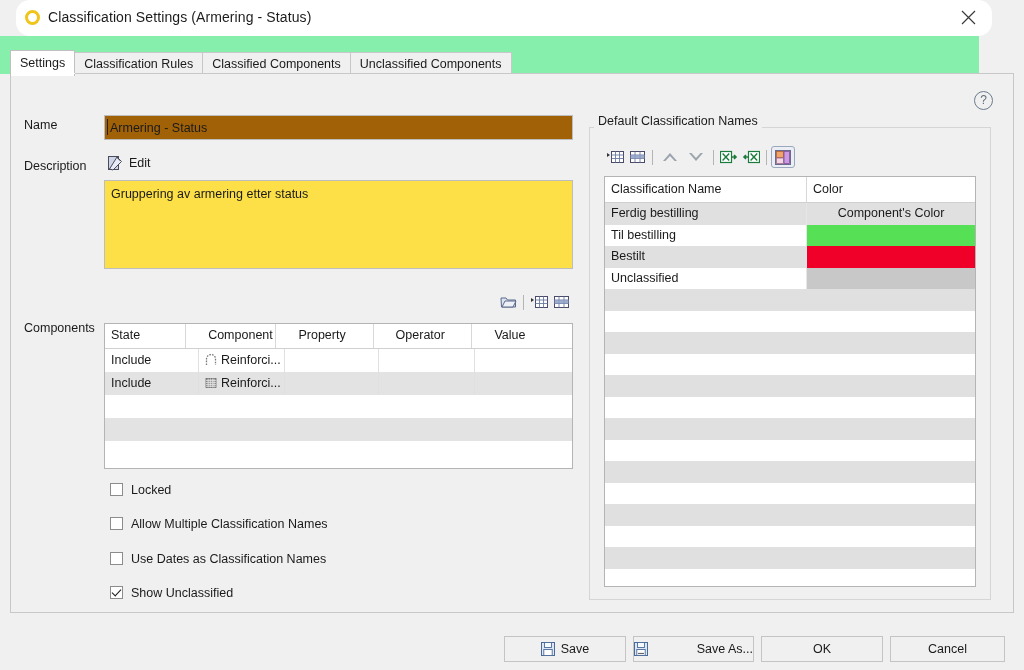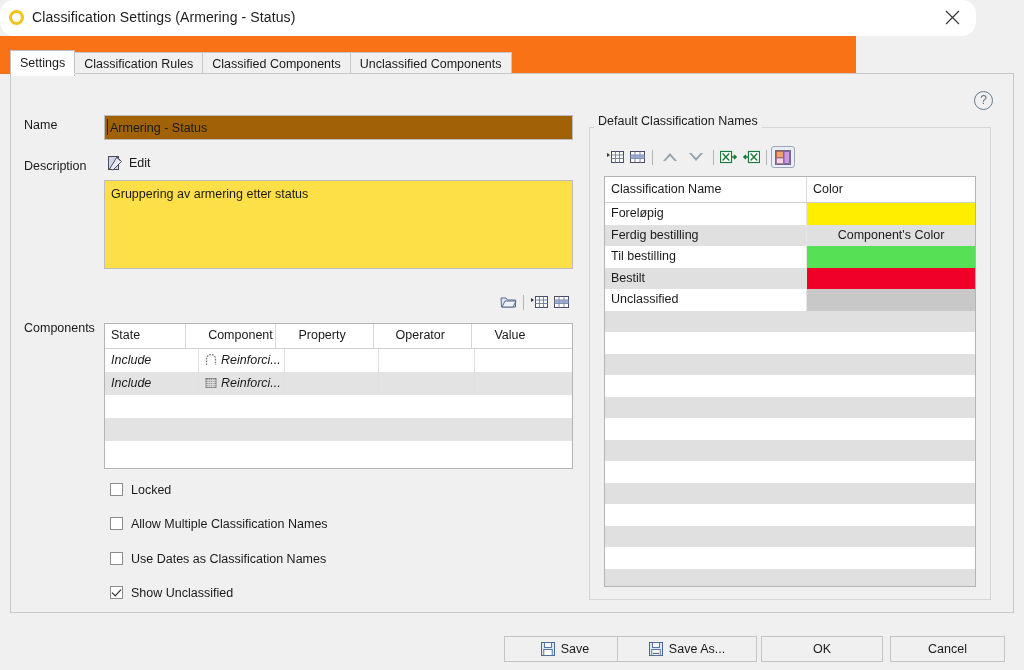--- a/index.html
+++ b/index.html
@@ -6,29 +6,29 @@
   body{
     width:1024px;height:670px;overflow:hidden;
     background:#ffffff;
     font-family:"Liberation Sans","DejaVu Sans",sans-serif;
     font-size:12.5px;color:#1a1a1a;
     -webkit-font-smoothing:antialiased;
   }
   .win{position:relative;width:1024px;height:670px;background:#f0f0f0;}
 
   
-  .titlebar{position:absolute;left:0;top:0;width:976px;height:36px;background:#ffffff;border-radius:14px;}
+  .titlebar{position:absolute;left:16px;top:0;width:976px;height:36px;background:#ffffff;border-radius:14px;}
   .title-ico{position:absolute;left:9px;top:10px;width:15px;height:15px;
     border:3px solid #f0c419;border-radius:50%;box-sizing:border-box;}
   .title-txt{position:absolute;left:32px;top:9px;font-size:14px;color:#1c1c1c;letter-spacing:.1px;}
   .close-btn{position:absolute;right:0;top:0;width:46px;height:34px;cursor:default;}
   .close-btn svg{position:absolute;left:15px;top:10px;}
 
   
-  .tabstrip{position:absolute;left:0;top:36px;width:856px;height:38px;background:#f97316;}
+  .tabstrip{position:absolute;left:0;top:36px;width:979px;height:38px;background:#86efac;}
   .tabs{position:absolute;left:10px;top:14px;display:flex;align-items:flex-end;}
   .tab{height:23px;line-height:23px;padding:0 9px;background:#f0f0f0;
     border:1px solid #c8c8c8;border-bottom:none;margin-right:-1px;
     font-size:12.5px;color:#1a1a1a;white-space:nowrap;cursor:default;}
   .tab.active{background:#ffffff;height:25px;line-height:25px;position:relative;z-index:3;border-color:#c0c0c0;}
 
   
   .panel{position:absolute;left:10px;top:73px;width:1004px;height:540px;
     background:#f0f0f0;border:1px solid #c8c8c8;box-sizing:border-box;}
   .panel-white-notch{position:absolute;left:11px;top:73px;width:64px;height:1px;background:#ffffff;z-index:4;}
@@ -63,21 +63,21 @@
   .comp-tools{position:absolute;left:497px;top:292px;display:flex;align-items:center;gap:0px;}
   .tool{width:22px;height:20px;display:flex;align-items:center;justify-content:center;cursor:default;}
   .sep{width:1px;height:15px;background:#b4b4b4;margin:0 4px;}
 
   
   .comp-table{position:absolute;left:104px;top:323px;width:469px;height:146px;
     background:#ffffff;border:1px solid #b4b4b4;box-sizing:border-box;overflow:hidden;}
   .ct-head{display:flex;height:24px;background:#ffffff;border-bottom:1px solid #d0d0d0;gap:16px;}
   .ct-head div{font-size:12.5px;color:#1a1a1a;padding:4px 0 0 6px;box-sizing:border-box;
     border-right:1px solid #d8d8d8;height:24px;}
-  .ct-row{display:flex;height:23px;align-items:center;font-style:italic;}
+  .ct-row{display:flex;height:23px;align-items:center;}
   .ct-row.alt{background:#e3e3e3;}
   .ct-row > div{font-size:12.5px;color:#1a1a1a;padding-left:6px;box-sizing:border-box;
     height:23px;line-height:23px;border-right:1px solid #e0e0e0;overflow:hidden;white-space:nowrap;}
   .ct-row.empty > div{border-right:none;}
   .c-state{width:94px;}
   .c-comp{width:86px;}
   .c-prop{width:94px;}
   .c-oper{width:96px;}
   .c-val{width:97px;border-right:none !important;}
   .cell-ico{display:inline-block;vertical-align:-2px;margin-right:4px;}
@@ -117,21 +117,21 @@
   .dt-color{width:168px;height:21.5px;box-sizing:border-box;font-size:12.5px;line-height:21.5px;
     text-align:center;color:#1a1a1a;}
   .dt-row.empty .dt-name{border-right:none;}
 
   
   .btnbar{position:absolute;left:0;top:613px;width:1024px;height:57px;background:#f0f0f0;}
   .btn{position:absolute;top:636px;height:26px;background:#f0f0f0;border:1px solid #c4c4c4;
     box-sizing:border-box;display:flex;align-items:center;justify-content:center;
     font-size:12.5px;color:#1a1a1a;cursor:default;gap:6px;}
   #btn-save{left:504px;width:122px;}
-  #btn-saveas{left:617px;width:140px;}
+  #btn-saveas{left:633px;width:121px;justify-content:space-between;}
   #btn-ok{left:761px;width:122px;}
   #btn-cancel{left:890px;width:115px;}
   .floppy{width:14px;height:14px;position:relative;display:inline-block;}
 </style>
 </head>
 <body>
 
 <div class="win">
 
   <div class="titlebar">
@@ -335,24 +335,20 @@
       </svg>
     </div>
   </div>
 
   <div class="dcn-table">
     <div class="dt-head">
       <div class="dt-h-name">Classification Name</div>
       <div class="dt-h-color">Color</div>
     </div>
 
-    <div class="dt-row">
-      <div class="dt-name">Foreløpig</div>
-      <div class="dt-color" style="background:#ffee00"></div>
-    </div>
     <div class="dt-row alt">
       <div class="dt-name">Ferdig bestilling</div>
       <div class="dt-color">Component's Color</div>
     </div>
     <div class="dt-row">
       <div class="dt-name">Til bestilling</div>
       <div class="dt-color" style="background:#55e055"></div>
     </div>
     <div class="dt-row alt">
       <div class="dt-name">Bestilt</div>

